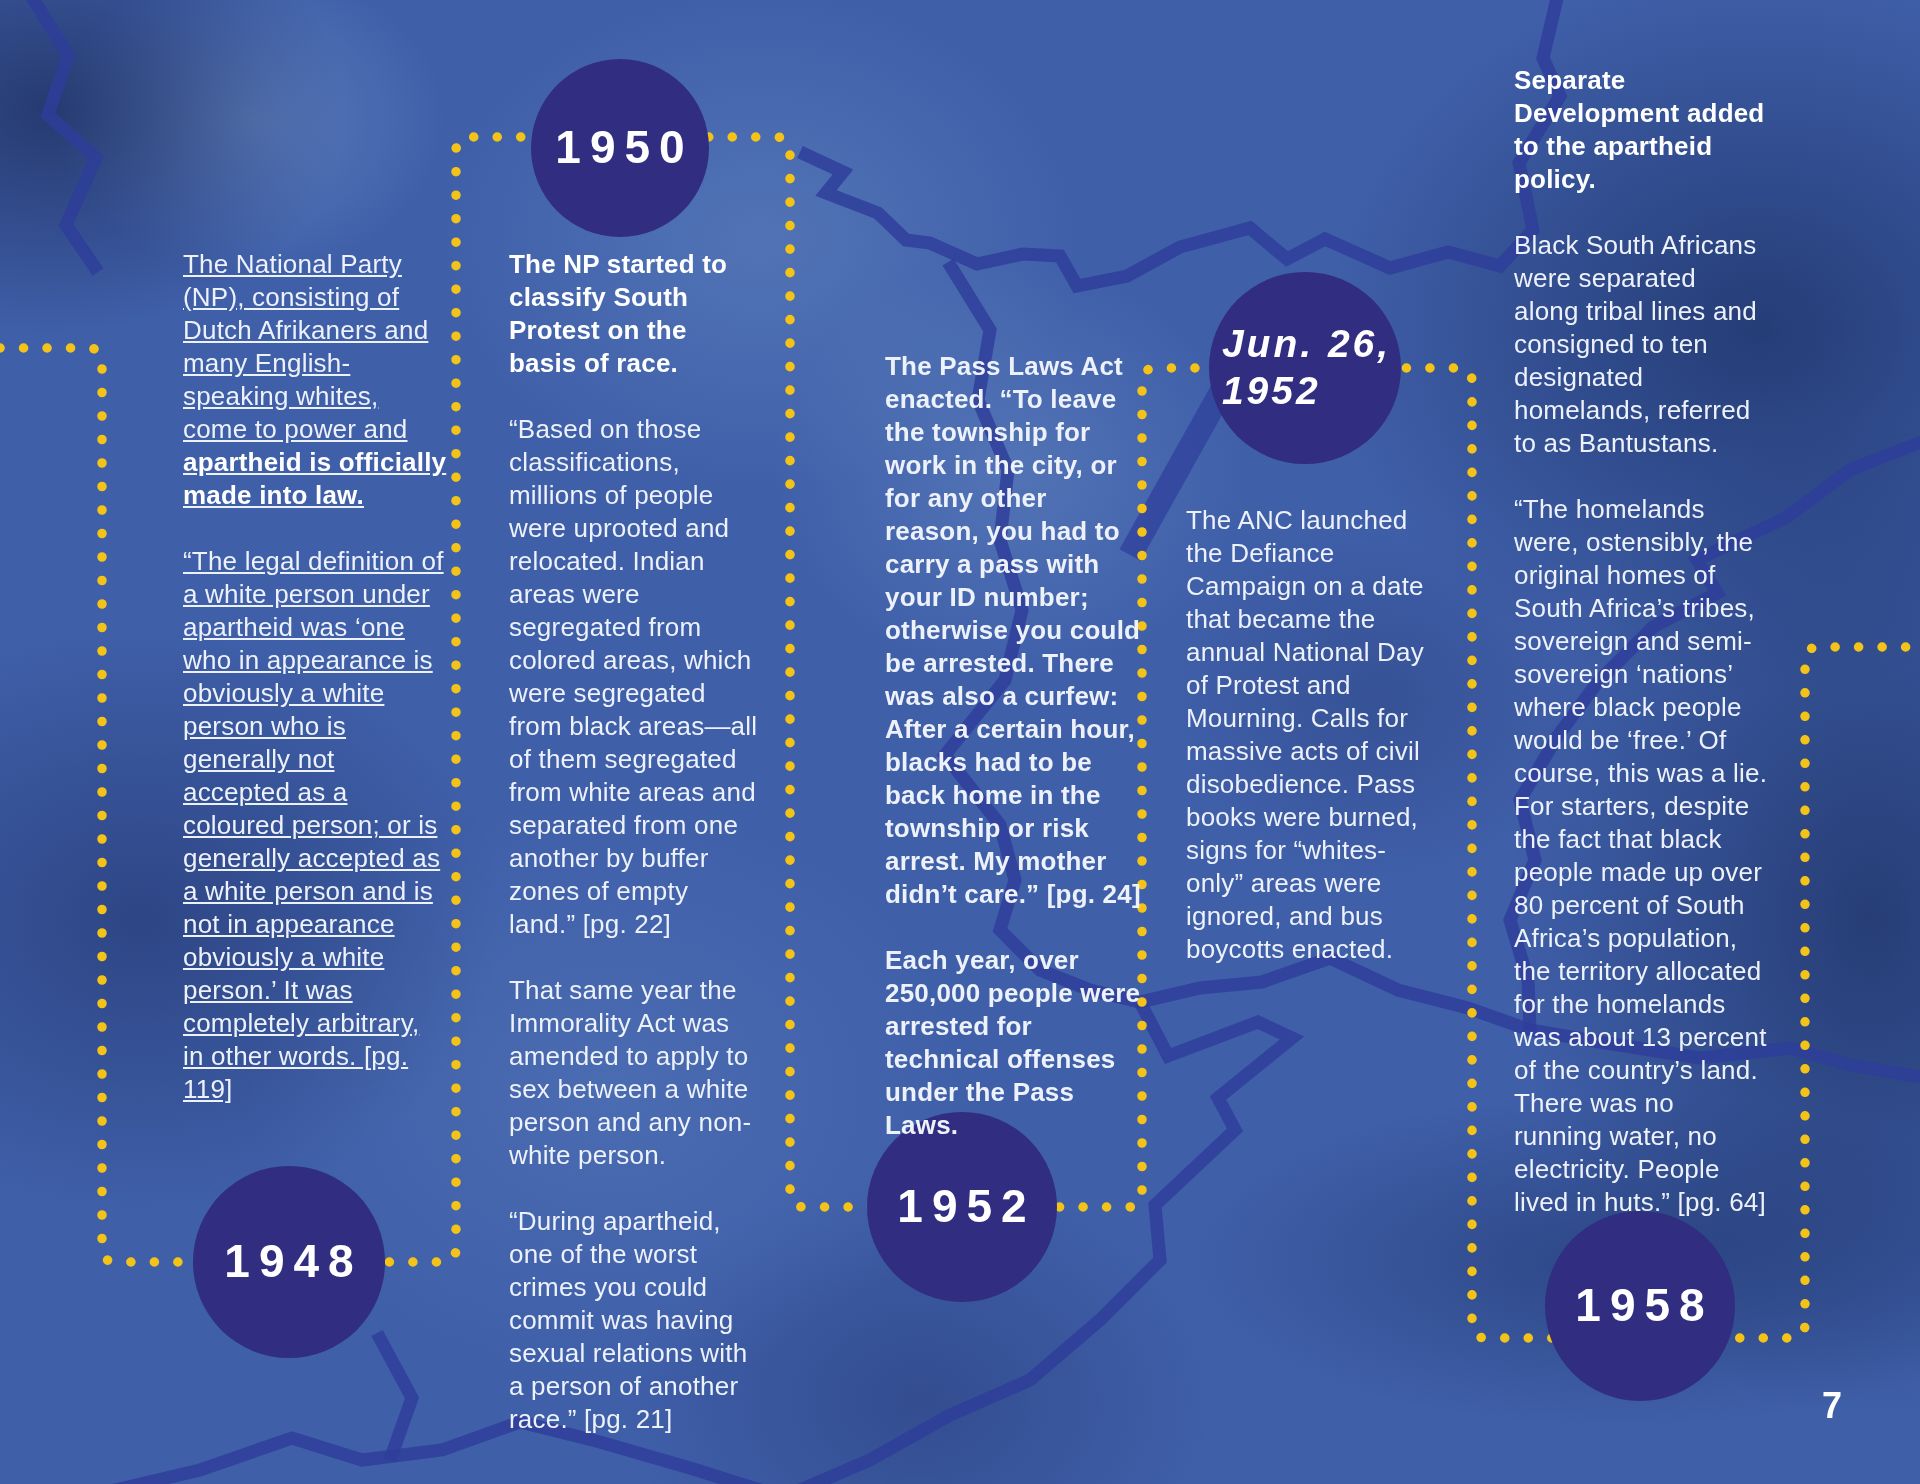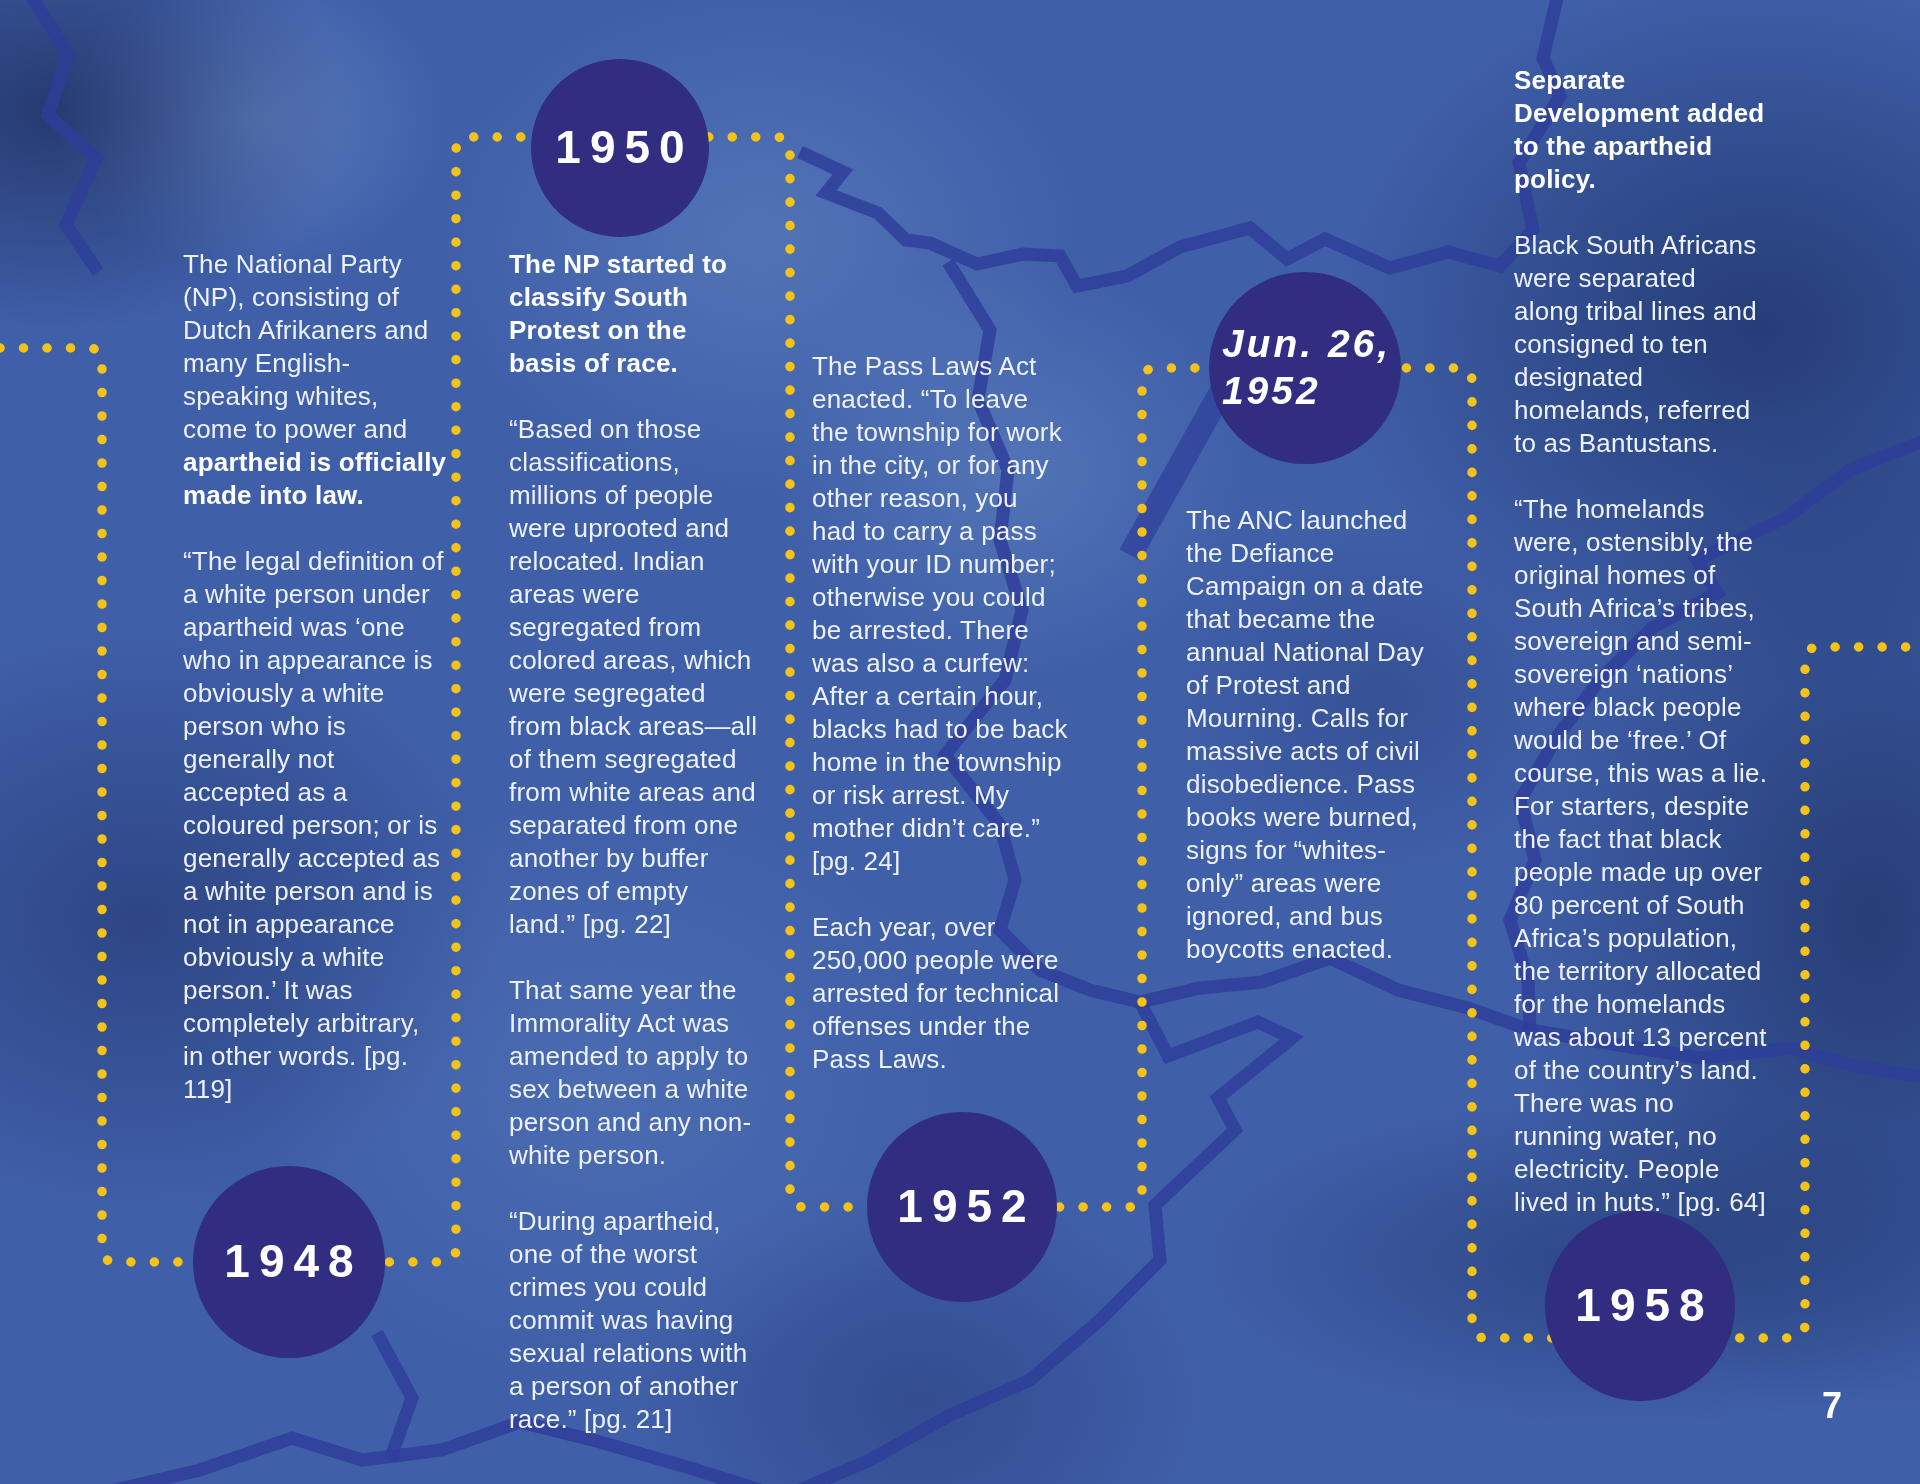--- a/index.html
+++ b/index.html
@@ -68,31 +68,31 @@
     <div class="year-label">1952</div>
   </div>
   <div class="year-circle" style="left:1209px;top:272px;width:192px;height:192px;font-style:italic;">
     <div class="year-label two-line">Jun. 26,
 1952</div>
   </div>
   <div class="year-circle" style="left:1545px;top:1211px;width:190px;height:190px;">
     <div class="year-label">1958</div>
   </div>
 
-  <div class="col" style="left:183px;top:248px;width:264px;">
+  <div class="col" style="left:183px;top:248px;width:264px;text-decoration:underline;">
       <p><span>The National Party (NP), consisting of Dutch Afrikaners and many English-speaking whites, come to power and </span><span class="run-bold">apartheid is officially made into law.</span></p>
       <p><span>“The legal definition of a white person under apartheid was ‘one who in appearance is obviously a white person who is generally not accepted as a coloured person; or is generally accepted as a white person and is not in appearance obviously a white person.’ It was completely arbitrary, in other words. [pg. 119]</span></p>
     </div>
   <div class="col" style="left:509px;top:248px;width:252px;">
       <p><span class="run-bold">The NP started to classify South Protest on the basis of race.</span></p>
       <p><span>“Based on those classifications, millions of people were uprooted and relocated. Indian areas were segregated from colored areas, which were segregated from black areas—all of them segregated from white areas and separated from one another by buffer zones of empty land.” [pg. 22]</span></p>
       <p><span>That same year the Immorality Act was amended to apply to sex between a white person and any non-white person.</span></p>
       <p><span>“During apartheid, one of the worst crimes you could commit was having sexual relations with a person of another race.” [pg. 21]</span></p>
     </div>
-  <div class="col" style="left:812px;top:350px;width:256px;">
+  <div class="col" style="left:885px;top:350px;width:256px;font-weight:bold;">
       <p><span>The Pass Laws Act enacted. “To leave the township for work in the city, or for any other reason, you had to carry a pass with your ID number; otherwise you could be arrested. There was also a curfew: After a certain hour, blacks had to be back home in the township or risk arrest. My mother didn’t care.” [pg. 24]</span></p>
       <p><span>Each year, over 250,000 people were arrested for technical offenses under the Pass Laws.</span></p>
     </div>
   <div class="col" style="left:1186px;top:486px;width:248px;margin-top:18px;">
       <p><span>The ANC launched the Defiance Campaign on a date that became the annual National Day of Protest and Mourning. Calls for massive acts of civil disobedience. Pass books were burned, signs for “whites-only” areas were ignored, and bus boycotts enacted.</span></p>
     </div>
   <div class="col" style="left:1514px;top:64px;width:254px;">
       <p><span class="run-bold">Separate Development added to the apartheid policy.</span></p>
       <p><span>Black South Africans were separated along tribal lines and consigned to ten designated homelands, referred to as Bantustans.</span></p>
       <p><span>“The homelands were, ostensibly, the original homes of South Africa’s tribes, sovereign and semi-sovereign ‘nations’ where black people would be ‘free.’ Of course, this was a lie. For starters, despite the fact that black people made up over 80 percent of South Africa’s population, the territory allocated for the homelands was about 13 percent of the country’s land. There was no running water, no electricity. People lived in huts.” [pg. 64]</span></p>

